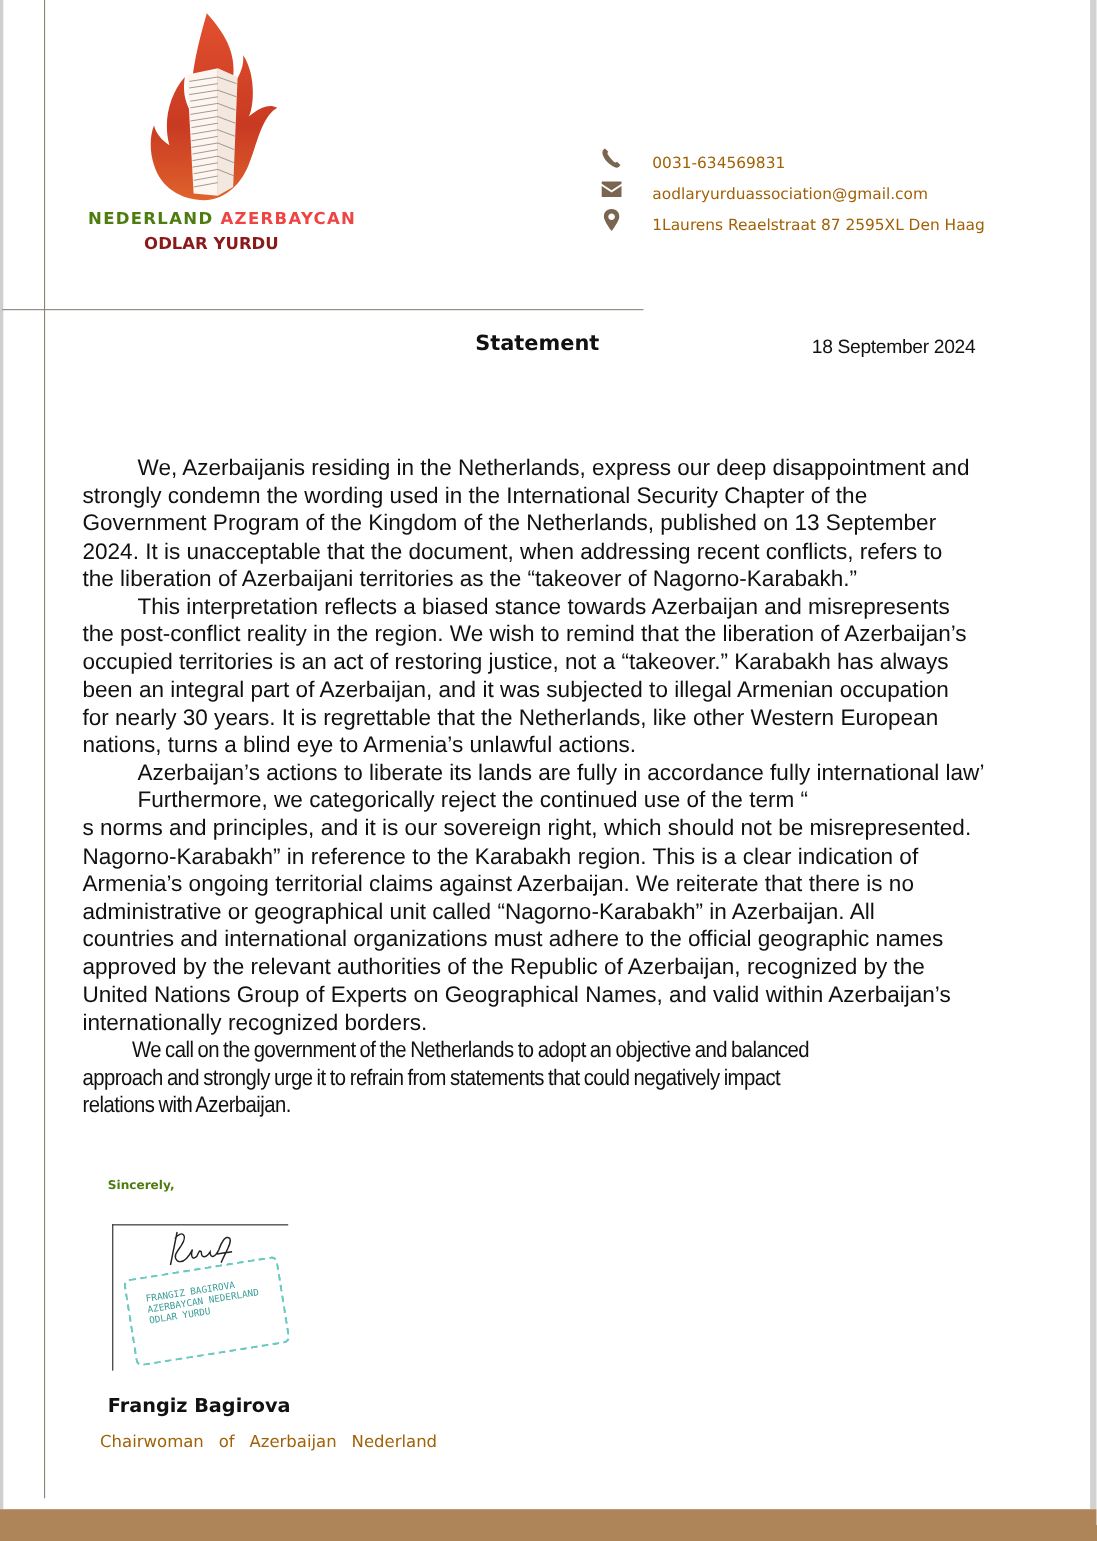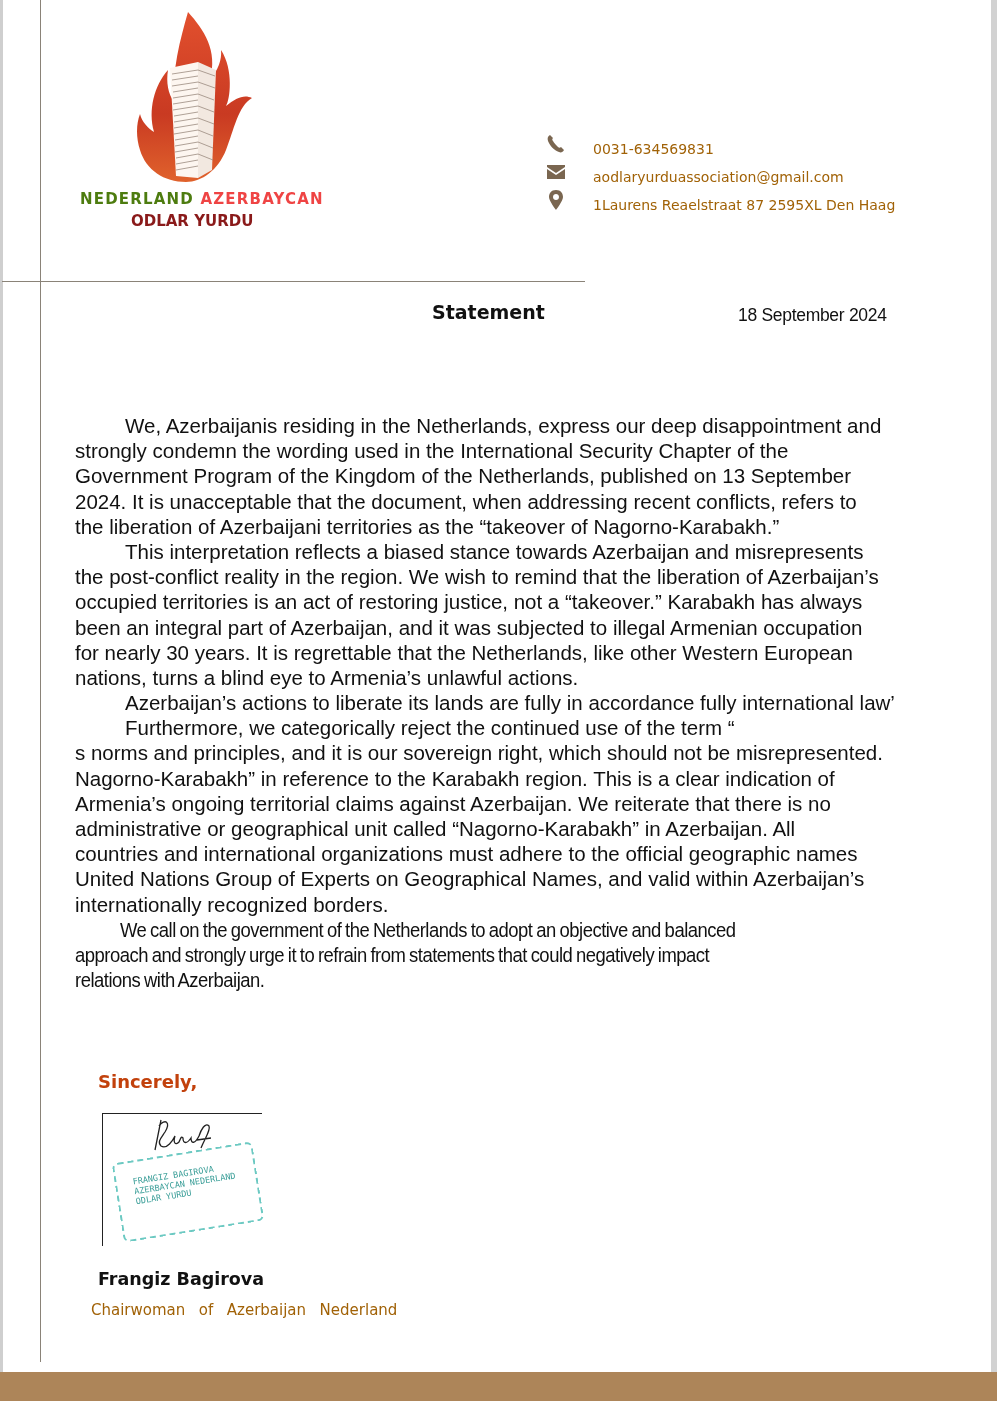--- a/index.html
+++ b/index.html
@@ -27,21 +27,21 @@
   .contact-row .txt { position: absolute; left: 48px; top: 8px; font-family: "DejaVu Sans", sans-serif; font-size: 14px; color: #a16207; }
 
   .date { position: absolute; left: 738px; top: 285px; font-size: 17.5px; color: #111; letter-spacing: -0.3px; margin-top: 20px; }
   .title { position: absolute; left: 432px; top: 301px; font-family: "DejaVu Sans", sans-serif; font-weight: bold; font-size: 19px; color: #111; }
 
   .body-text { position: absolute; left: 75px; top: 369px; width: 900px; font-size: 20.5px; line-height: 25.2px; color: #111; margin-top: 44px; }
   .body-text .line { white-space: nowrap; height: 25.2px; }
   .body-text .indent { padding-left: 50px; }
   .body-text .narrow { font-family: "Liberation Sans", sans-serif; letter-spacing: -0.55px; word-spacing: -1px; transform: scaleX(0.9); transform-origin: left; }
 
-  .sincerely { position: absolute; left: 98px; top: 1071px; font-family: "DejaVu Sans", sans-serif; font-weight: bold; font-size: 18px; color: #c2410c; }
+  .sincerely { position: absolute; left: 98px; top: 1071px; font-family: "DejaVu Sans", sans-serif; font-weight: bold; font-size: 11px; color: #4d7c0f; }
   .sig-box { position: absolute; left: 102px; top: 1113px; width: 160px; height: 133px; border-top: 1px solid #222; border-left: 1px solid #222; }
   .stamp { position: absolute; left: 14px; top: 38px; width: 142px; height: 80px; transform: rotate(-9deg); border: 2px dashed #6cc9c2; border-radius: 6px; }
   .stamp-text { position: absolute; left: 16px; top: 14px; font-family: "DejaVu Sans Mono", monospace; font-size: 8.5px; line-height: 10px; color: #3a9e98; white-space: pre; }
   .signature { position: absolute; left: 48px; top: 2px; }
 
   .signer-name { position: absolute; left: 98px; top: 1269px; font-family: "DejaVu Sans", sans-serif; font-weight: bold; font-size: 17.5px; color: #111; }
   .signer-role { position: absolute; left: 91px; top: 1299px; font-family: "DejaVu Sans", sans-serif; font-size: 15px; line-height: 22px; color: #a16207; word-spacing: 2px; }
 </style>
 </head>
 <body>
@@ -135,20 +135,21 @@
     <div class="line">been an integral part of Azerbaijan, and it was subjected to illegal Armenian occupation</div>
     <div class="line">for nearly 30 years. It is regrettable that the Netherlands, like other Western European</div>
     <div class="line">nations, turns a blind eye to Armenia’s unlawful actions.</div>
     <div class="line indent">Azerbaijan’s actions to liberate its lands are fully in accordance fully international law’</div>
     <div class="line indent">Furthermore, we categorically reject the continued use of the term “</div>
     <div class="line">s norms and principles, and it is our sovereign right, which should not be misrepresented.</div>
     <div class="line">Nagorno-Karabakh” in reference to the Karabakh region. This is a clear indication of</div>
     <div class="line">Armenia’s ongoing territorial claims against Azerbaijan. We reiterate that there is no</div>
     <div class="line">administrative or geographical unit called “Nagorno-Karabakh” in Azerbaijan. All</div>
     <div class="line">countries and international organizations must adhere to the official geographic names</div>
+    <div class="line">approved by the relevant authorities of the Republic of Azerbaijan, recognized by the</div>
     <div class="line">United Nations Group of Experts on Geographical Names, and valid within Azerbaijan’s</div>
     <div class="line">internationally recognized borders.</div>
     <div class="line indent narrow">We call on the government of the Netherlands to adopt an objective and balanced</div>
     <div class="line narrow">approach and strongly urge it to refrain from statements that could negatively impact</div>
     <div class="line narrow">relations with Azerbaijan.</div>
   </div>
 
 <div class="sincerely">Sincerely,</div>
 
 <div class="sig-box">

